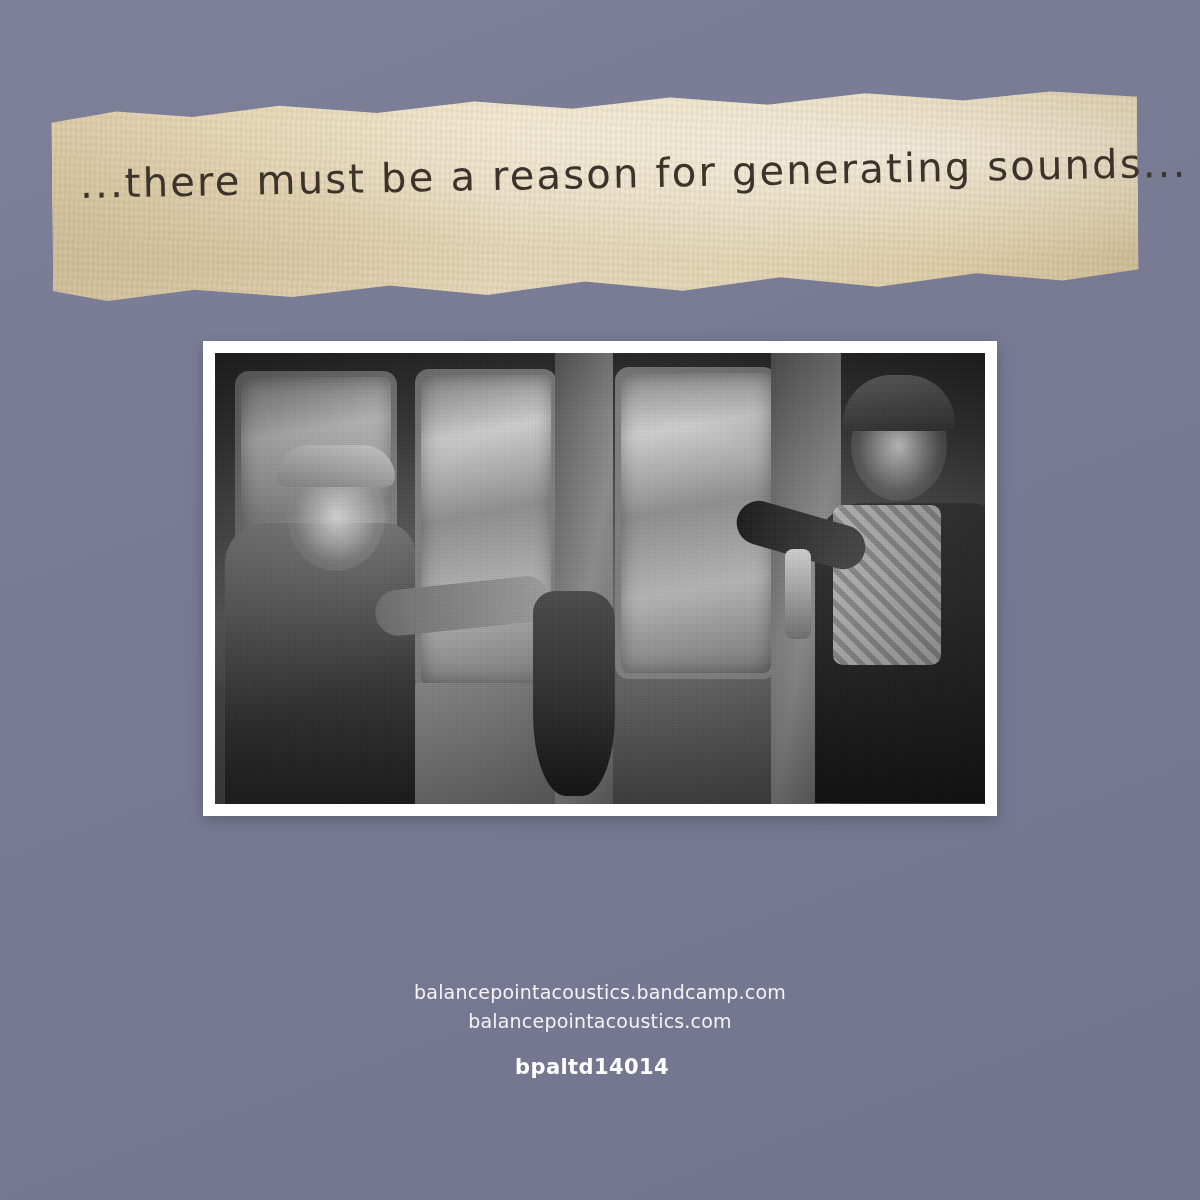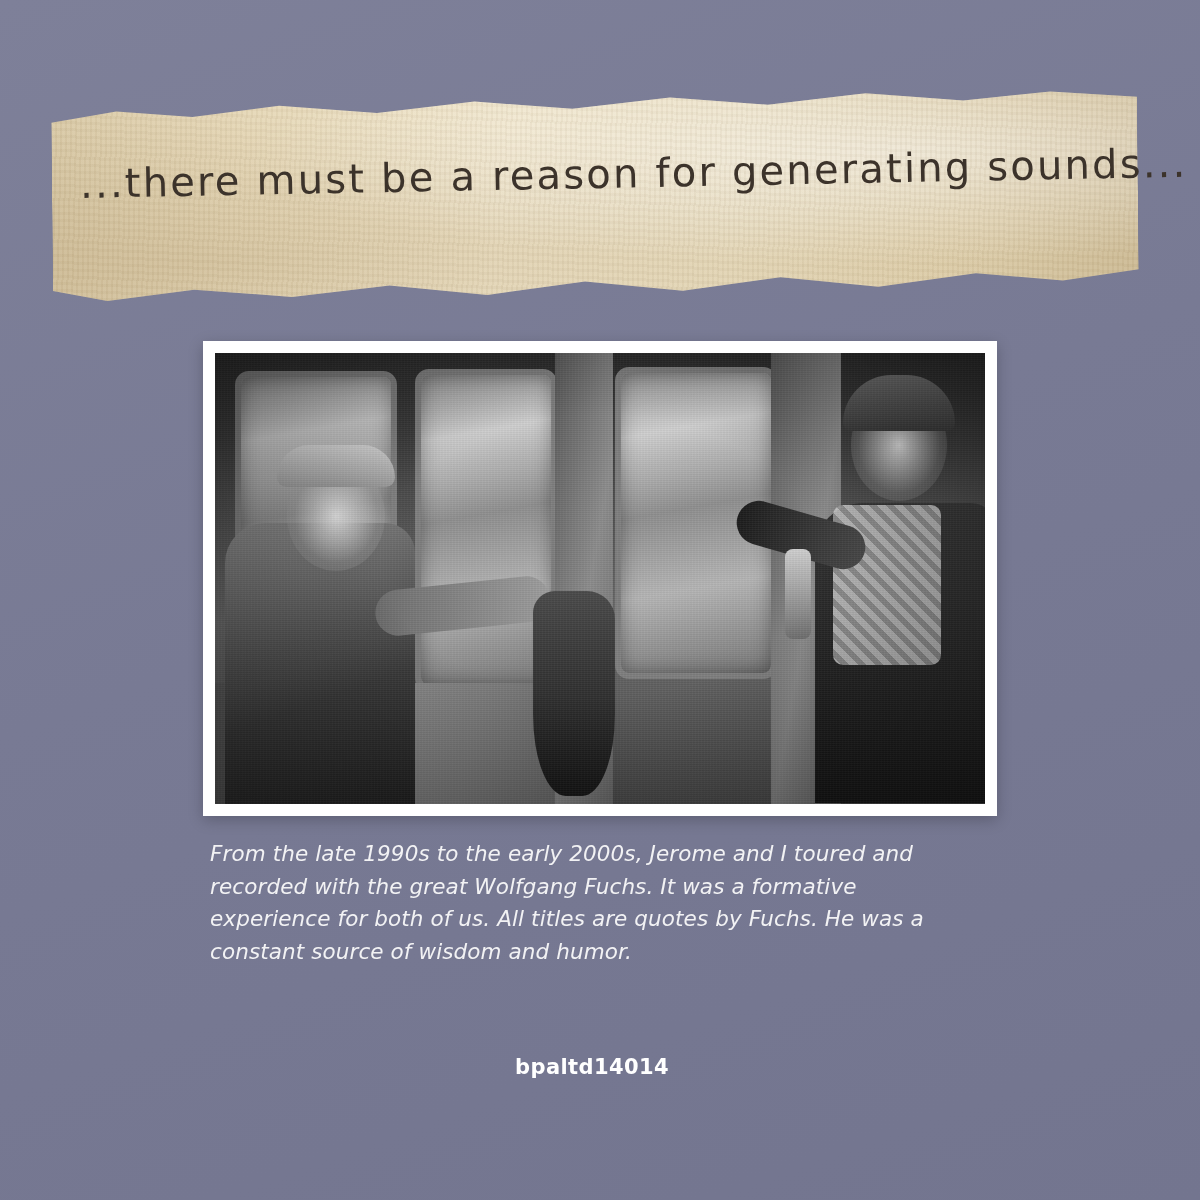--- a/index.html
+++ b/index.html
@@ -213,18 +213,21 @@
       <div class="p-dark" style="left:628px; top:22px; width:112px; height:56px; border-radius:50px 50px 8px 8px; background:linear-gradient(180deg,#6e6e6e,#3a3a3a);"></div>
       <div class="p-soft" style="left:618px; top:152px; width:108px; height:160px; border-radius:10px; background:repeating-linear-gradient(45deg,#cfcfcf 0 6px,#9e9e9e 6px 12px); opacity:0.85;"></div>
       <div class="p-dark" style="left:520px; top:160px; width:132px; height:44px; border-radius:22px; transform:rotate(16deg); background:linear-gradient(90deg,#1c1c1c,#4a4a4a);"></div>
       <div class="p-dark" style="left:570px; top:196px; width:26px; height:90px; border-radius:8px; background:linear-gradient(180deg,#cfcfcf,#707070);"></div>
 
       <div class="p-grain"></div>
       <div class="p-vign"></div>
     </div>
   </div>
 
-  <div class="caption">From the late 1990s to the early 2000s, Jerome and I toured and recorded with the great Wolfgang Fuchs. It was a formative experience for both of us. All titles are quotes by Fuchs. He was a constant source of wisdom and humor.</div>
-
+
+  <div class="links">
+    <a class="link-line" href="#">balancepointacoustics.bandcamp.com</a>
+    <a class="link-line" href="#">balancepointacoustics.com</a>
+  </div>
 
   <div class="catalog">bpaltd14014</div>
 
 </div>
 
 </body></html>

